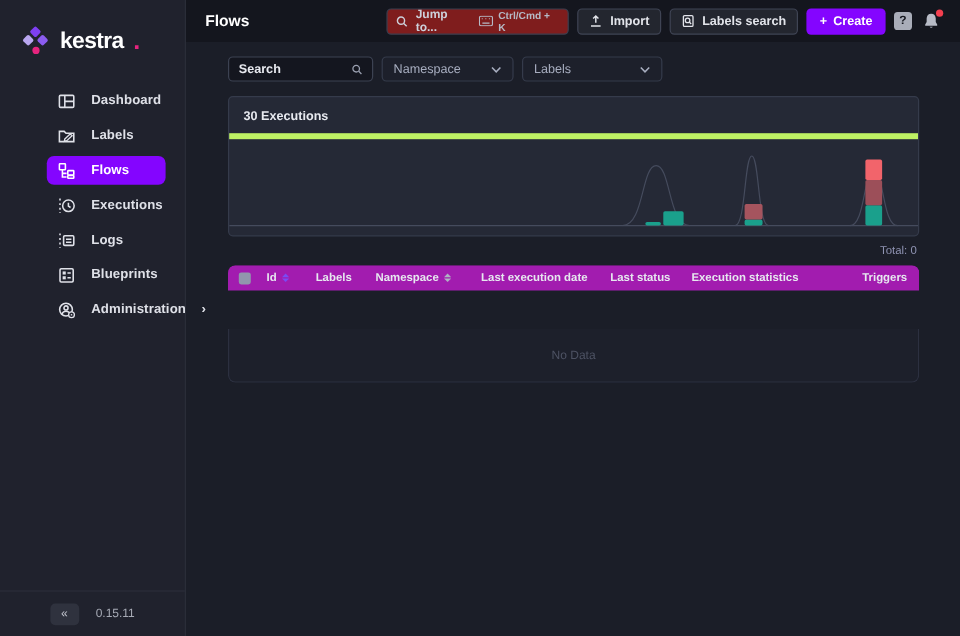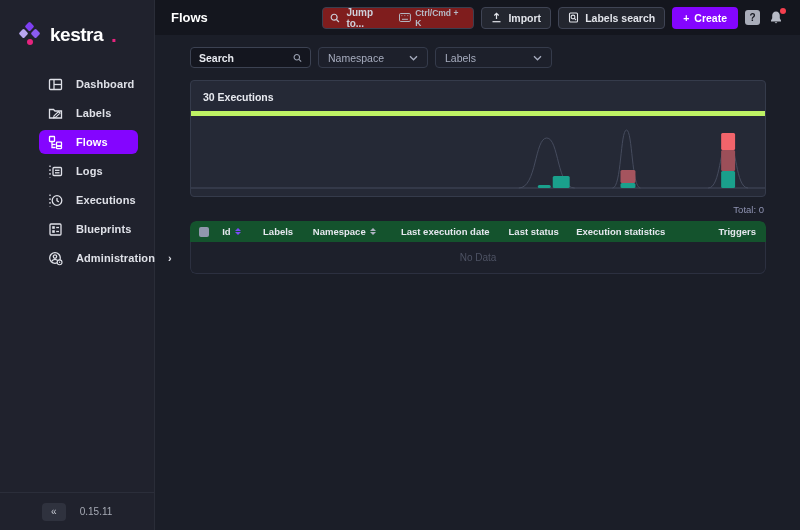--- a/index.html
+++ b/index.html
@@ -76,40 +76,40 @@
   .chart-panel { margin-top:12px; background:#252936; border:1px solid #353b4b; border-radius:4px; }
   .chart-header { padding:6px 12px; border-bottom:5px solid #bef264; }
   .chart-title { color:#e8eaf0; font-size:10.5px; font-weight:700; }
   .chart-plot { height:80px; width:100%; display:block; }
 
   .total-row { display:flex; justify-content:flex-end; padding:7px 2px 6px 0; }
   .total-label { color:#8f93b2; font-size:9.5px; }
 
   
   .table { border-radius:6px; overflow:hidden; }
-  .t-head { display:flex; align-items:center; background:#14532d; height:21px;
+  .t-head { display:flex; align-items:center; background:#a21caf; height:21px;
     padding:0 10px 0 9px; border-radius:6px 6px 0 0; }
   .t-head .th { color:#e6e8ef; font-size:9.5px; font-weight:700; display:flex; align-items:center; gap:4px; }
   .col-check { width:26px; }
   .col-id { width:46px; }
   .col-labels { width:56px; }
   .col-ns { width:99px; }
   .col-lastexec { width:121px; }
   .col-laststatus { width:76px; }
   .col-stats { width:160px; }
   .col-triggers { flex:1; justify-content:flex-end; }
   .checkbox { width:10px; height:10px; background:#9196ad; border-radius:2px; cursor:pointer; }
   .sort-icon { display:inline-flex; flex-direction:column; gap:1px; }
   .sort-icon i { display:block; width:0; height:0; border-left:3px solid transparent; border-right:3px solid transparent; }
   .sort-icon .up { border-bottom:3.5px solid currentColor; }
   .sort-icon .dn { border-top:3.5px solid currentColor; }
   .sort-purple { color:#7a4bf5; }
   .sort-grey { color:#aeb2c2; }
   .t-body { background:#1d202b; border:1px solid #2c3040; border-top:none;
-    border-radius:0 0 6px 6px; height:32px; display:flex; align-items:center; justify-content:center; }
+    border-radius:0 0 6px 6px; height:45px; display:flex; align-items:center; justify-content:center;margin-top:32px; }
   .no-data { color:#4d5263; font-size:10px; }
 </style>
 </head>
 <body>
 
 <div class="app">
 
   <aside class="sidebar">
     <div class="brand">
       <span class="logo-mark">
@@ -144,33 +144,33 @@
             <path d="M4 6.5v6h3.5"></path>
             <path d="M4 9.5h3.5"></path>
             <rect x="8.5" y="7.2" width="5" height="3.6" rx="0.5"></rect>
             <rect x="8.5" y="11.2" width="5" height="2.4" rx="0.5"></rect>
           </svg>
         <span class="nav-label">Flows</span>
       </div>
       <div class="nav-item">
         <svg width="15" height="15" viewBox="0 0 15 15" fill="none" stroke="currentColor" stroke-width="1.3">
             <line x1="2" y1="1.5" x2="2" y2="13.5" stroke-dasharray="1.6 2.2"></line>
+            <circle cx="9" cy="7.5" r="4.8"></circle>
+            <path d="M9 5v2.7l1.8 1.2"></path>
+          </svg>
+        <span class="nav-label">Executions</span>
+      </div>
+      <div class="nav-item">
+        <svg width="15" height="15" viewBox="0 0 15 15" fill="none" stroke="currentColor" stroke-width="1.3">
+            <line x1="2" y1="1.5" x2="2" y2="13.5" stroke-dasharray="1.6 2.2"></line>
             <rect x="5" y="3.5" width="8.5" height="8" rx="1"></rect>
             <line x1="7" y1="6.3" x2="11.5" y2="6.3"></line>
             <line x1="7" y1="8.8" x2="11.5" y2="8.8"></line>
           </svg>
         <span class="nav-label">Logs</span>
-      </div>
-      <div class="nav-item">
-        <svg width="15" height="15" viewBox="0 0 15 15" fill="none" stroke="currentColor" stroke-width="1.3">
-            <line x1="2" y1="1.5" x2="2" y2="13.5" stroke-dasharray="1.6 2.2"></line>
-            <circle cx="9" cy="7.5" r="4.8"></circle>
-            <path d="M9 5v2.7l1.8 1.2"></path>
-          </svg>
-        <span class="nav-label">Executions</span>
       </div>
       <div class="nav-item">
         <svg width="15" height="15" viewBox="0 0 15 15" fill="none" stroke="currentColor" stroke-width="1.3">
             <rect x="2" y="2" width="11" height="11" rx="1"></rect>
             <rect x="4.2" y="4.2" width="2.6" height="2.6" fill="currentColor" stroke="none"></rect>
             <line x1="8.2" y1="5.5" x2="11" y2="5.5"></line>
             <rect x="4.2" y="8.2" width="2.6" height="2.6" fill="currentColor" stroke="none"></rect>
             <line x1="8.2" y1="9.5" x2="11" y2="9.5"></line>
           </svg>
         <span class="nav-label">Blueprints</span>

